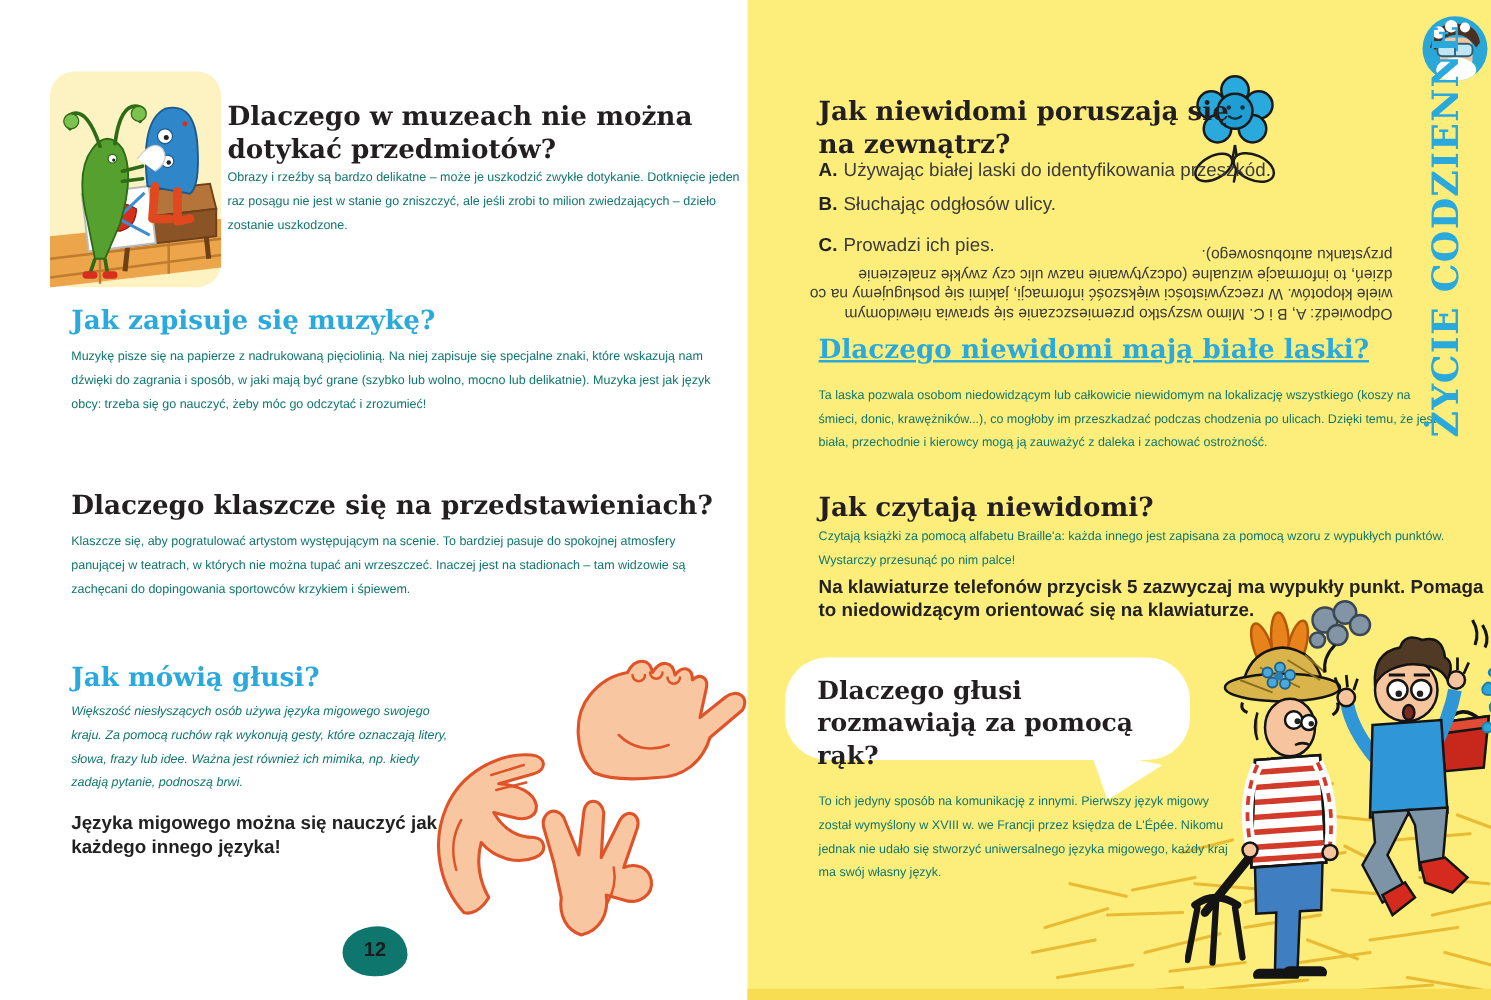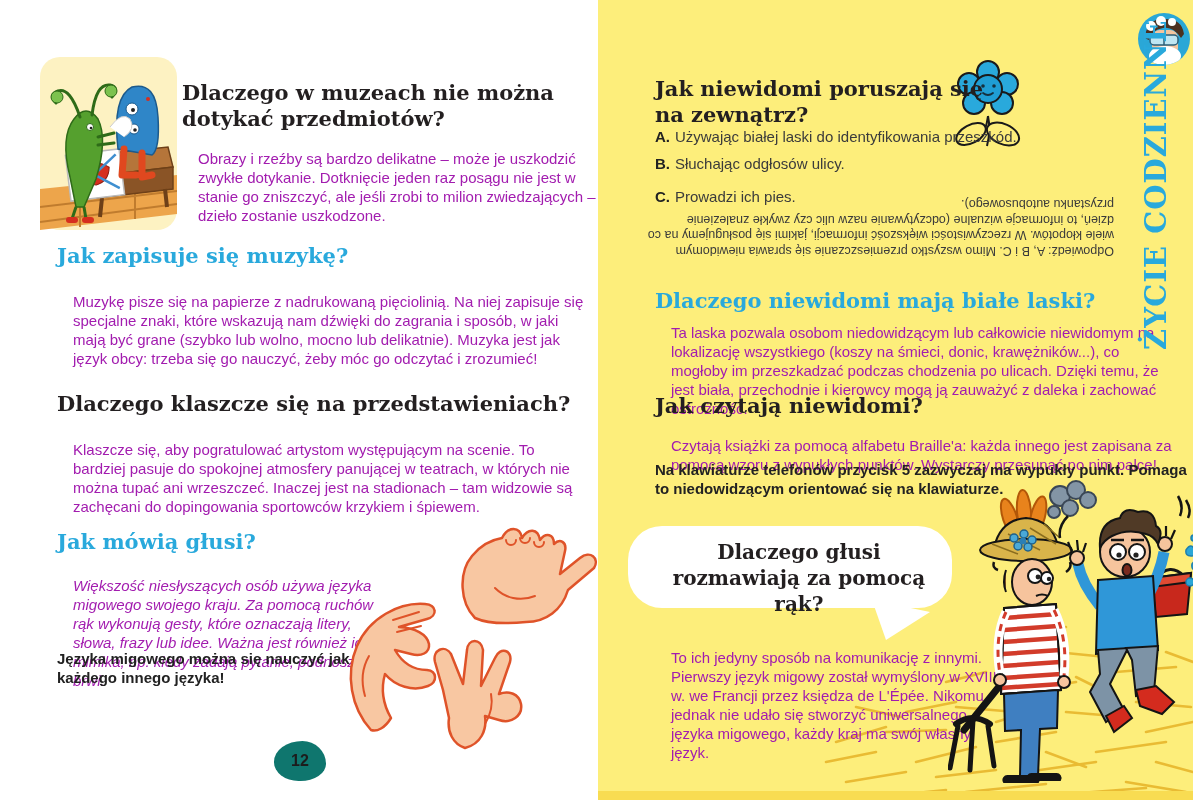--- a/index.html
+++ b/index.html
@@ -7,21 +7,21 @@
        font-family:"Liberation Sans",sans-serif;}
   .spread{position:relative;width:1193px;height:800px;display:flex;}
   .page{position:relative;height:800px;padding-left:42px;}
   .page.left{width:598px;background:#ffffff;}
   .page.right{width:595px;background:#fdee7b;}
   .abs{position:absolute;}
   .hd{font-family:"DejaVu Serif",serif;font-weight:bold;line-height:1.22;margin:0;}
   .hd.black{color:#231f20;}
   .hd.blue{color:#29a9dc;}
   .hd.big{font-size:21px;}
-  .body-txt{font-size:15px;line-height:19px;color:#a21caf;margin:16px;}
+  .body-txt{font-size:10px;line-height:19px;color:#0f766e;margin:0;}
   .bold-note{font-size:15px;line-height:19px;color:#222;font-weight:bold;margin:0;}
   .opt-row{position:absolute;font-size:15px;color:#3b3b3b;}
   .opt-label{font-weight:bold;color:#222;margin-right:5px;}
   .answer-flip{transform:rotate(180deg);font-size:12.5px;line-height:15.5px;color:#3b3b3b;}
   .badge{background:#0f766e;border-radius:58% 48% 52% 50%/55% 60% 45% 50%;
          display:flex;align-items:center;justify-content:center;
          font-size:16px;font-weight:bold;color:#1c1c1c;}
   .bubble{background:#ffffff;border-radius:34px;}
   .bubble .hd{padding:13px 0 0 26px;}
   .vlabel{font-family:"DejaVu Serif",serif;font-weight:bold;font-size:29px;
@@ -170,28 +170,28 @@
       <span class="opt-label">A.</span><span>Używając białej laski do identyfikowania przeszkód.</span>
     </div>
     <div class="opt-row" style="left:57px;top:155px;width:480px;">
       <span class="opt-label">B.</span><span>Słuchając odgłosów ulicy.</span>
     </div>
     <div class="opt-row" style="left:57px;top:188px;width:480px;">
       <span class="opt-label">C.</span><span>Prowadzi ich pies.</span>
     </div>
     <div class="abs answer-flip" style="left:48px;top:196px;width:468px;">Odpowiedź: A, B i C. Mimo wszystko przemieszczanie się sprawia niewidomym wiele kłopotów. W rzeczywistości większość informacji, jakimi się posługujemy na co dzień, to informacje wizualne (odczytywanie nazw ulic czy zwykłe znalezienie przystanku autobusowego).</div>
 
-    <h2 class="hd blue big abs" style="left:57px;top:288px;width:520px;">Dlaczego niewidomi mają białe laski?</h2>
+    <h2 class="hd blue big abs" style="left:57px;top:266px;width:520px;text-decoration:underline;">Dlaczego niewidomi mają białe laski?</h2>
     <p class="body-txt abs" style="left:57px;top:307px;width:505px;">Ta laska pozwala osobom niedowidzącym lub całkowicie niewidomym na lokalizację wszystkiego (koszy na śmieci, donic, krawężników...), co mogłoby im przeszkadzać podczas chodzenia po ulicach. Dzięki temu, że jest biała, przechodnie i kierowcy mogą ją zauważyć z daleka i zachować ostrożność.</p>
 
     <h2 class="hd black big abs" style="left:57px;top:393px;width:520px;">Jak czytają niewidomi?</h2>
     <p class="body-txt abs" style="left:57px;top:420px;width:520px;">Czytają książki za pomocą alfabetu Braille'a: każda innego jest zapisana za pomocą wzoru z wypukłych punktów. Wystarczy przesunąć po nim palce!</p>
     <p class="bold-note abs" style="left:57px;top:460px;width:535px;">Na klawiaturze telefonów przycisk 5 zazwyczaj ma wypukły punkt. Pomaga to niedowidzącym orientować się na klawiaturze.</p>
 
-    <div class="bubble abs" style="left:30px;top:526px;width:324px;height:82px;text-align:center;">
+    <div class="bubble abs" style="left:30px;top:526px;width:324px;height:82px;">
       <h2 class="hd black" style="font-size:20px;line-height:26px;width:290px;">Dlaczego głusi rozmawiają za pomocą rąk?</h2>
     </div>
     <svg class="abs" style="left:268px;top:600px;" width="70" height="42" viewBox="0 0 70 42">
       <polygon points="6,0 64,12 20,40" fill="#ffffff"></polygon>
     </svg>
     <p class="body-txt abs" style="left:57px;top:632px;width:338px;">To ich jedyny sposób na komunikację z innymi. Pierwszy język migowy został wymyślony w XVIII w. we Francji przez księdza de L'Épée. Nikomu jednak nie udało się stworzyć uniwersalnego języka migowego, każdy kraj ma swój własny język.</p>
 
     <svg class="abs" style="left:350px;top:478px;" width="245" height="322" viewBox="0 0 245 322">
 
       <g stroke="#141414" fill="none" stroke-linecap="round">

